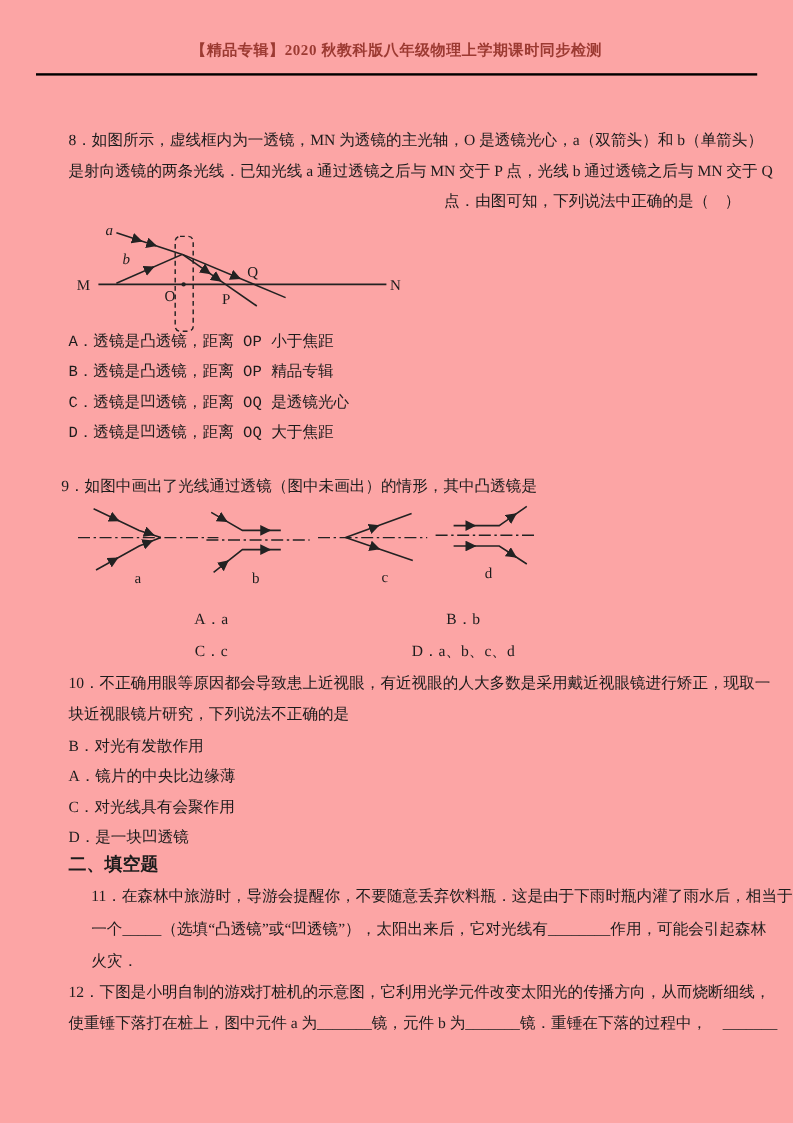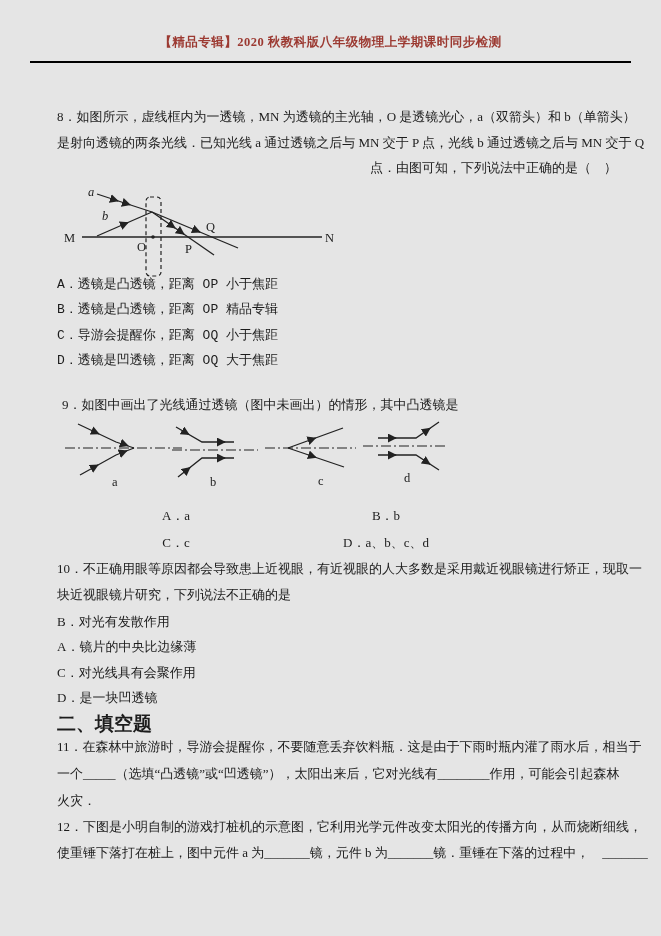--- a/index.html
+++ b/index.html
@@ -1,34 +1,34 @@
 <!DOCTYPE html>
 <html><head>
 <meta charset="utf-8">
 <style>
   html,body { margin:0; padding:0; background:#888; }
   .page {
     position:relative; width:661px; height:936px; margin:0 auto;
-    background:#e5e5e5; overflow:hidden;
+    background:#fca5a5; overflow:hidden;
     font-family:"Liberation Serif","DejaVu Serif",serif;
     color:#1c1c1c; font-size:13px;
   }
   .abs { position:absolute; }
   .line { white-space:nowrap; }
   .hdr {
     top:34px; left:0; width:661px; text-align:center;
     font-size:12.5px; font-weight:bold; letter-spacing:0.5px;
   }
   .hdr-rule { top:61px; left:30px; width:601px; border-top:2px solid #000; }
   .para { line-height:25.5px; }
-  .para-q11 { line-height:27px; }
+  .para-q11 { line-height:27px;margin-left:19px; }
   .para-q12 { line-height:26px; }
   .opts { line-height:25.4px; }
   .opts2col { display:grid; grid-template-columns:238px auto; line-height:26.5px;text-align:center; }
-  .sec-title { font-weight:bold; font-size:19px; }
+  .sec-title { font-weight:bold; font-size:15px; }
   svg { display:block; }
   svg text { font-family:"Liberation Serif","DejaVu Serif",serif; font-size:12.5px; fill:#1c1c1c; }
   svg text.it { font-style:italic; }
   .stroke { stroke:#222; stroke-width:1.3; fill:none; }
   .thin  { stroke:#222; stroke-width:1.2; fill:none; }
 </style>
 </head>
 <body>
 
 <div class="page">
@@ -73,25 +73,25 @@
     <text x="9" y="56">M</text>
     <text x="270" y="56">N</text>
     <text x="82" y="65">O</text>
     <text x="130" y="67">P</text>
     <text x="151" y="45">Q</text>
   </svg>
 
   <div class="abs opts" style="top:272px; left:57px;font-family:Liberation Mono, monospace;">
     <div class="line">A．透镜是凸透镜，距离 OP 小于焦距</div>
     <div class="line">B．透镜是凸透镜，距离 OP 精品专辑</div>
-    <div class="line">C．导游会提醒你，距离 OQ 小于焦距</div>
+    <div class="line">C．透镜是凹透镜，距离 OQ 是透镜光心</div>
     <div class="line">D．透镜是凹透镜，距离 OQ 大于焦距</div>
   </div>
 
-  <div class="abs para" style="top:392px; left:62px;">
+  <div class="abs para" style="top:392px; left:51px;">
     <div class="line">9．如图中画出了光线通过透镜（图中未画出）的情形，其中凸透镜是</div>
   </div>
 
   <svg class="abs" style="top:414px; left:60px;" width="560" height="78" viewBox="0 0 560 78">
 
     <g>
       <line class="thin" x1="5" y1="34" x2="122" y2="34" stroke-dasharray="10 3 2 3"></line>
       <polyline class="stroke" points="18,10 56,28 74,34"></polyline>
       <line class="thin" x1="33" y1="17.2" x2="38.9" y2="19.9" marker-end="url(#arw)"></line>
       <line class="thin" x1="62" y1="29.6" x2="68" y2="31.8" marker-end="url(#arw)"></line>

